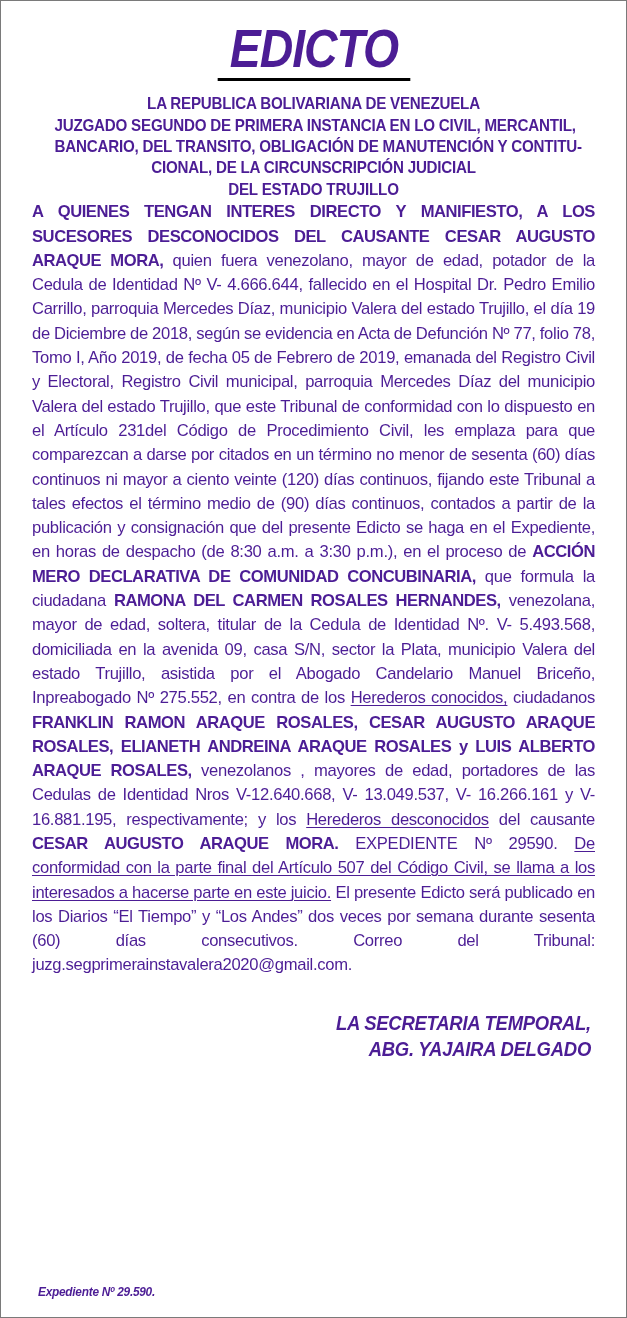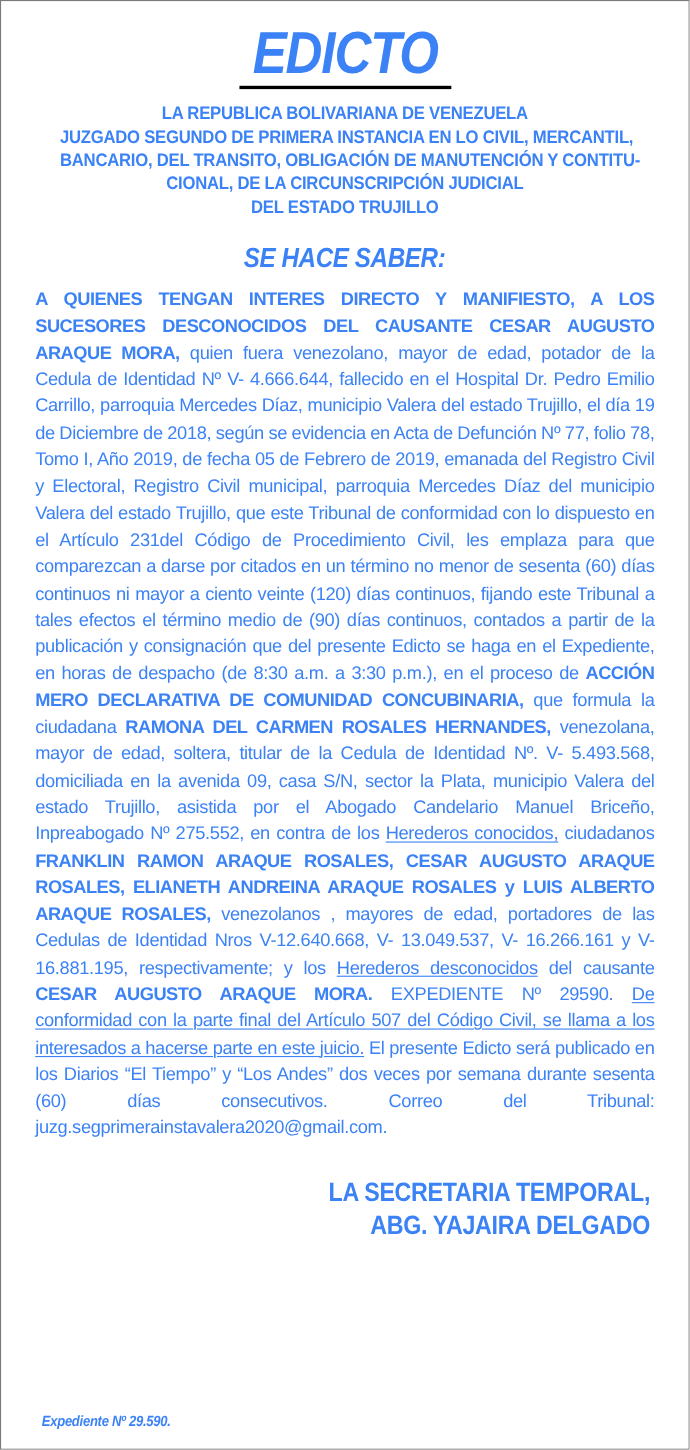--- a/index.html
+++ b/index.html
@@ -12,21 +12,21 @@
     font-family: "Liberation Sans", sans-serif;
   }
   .page {
     position: relative;
     width: 627px;
     height: 1318px;
     box-sizing: border-box;
     background: #ffffff;
     border: 1px solid #7a7a7a;
     overflow: hidden;
-    color: #3b82f6;
+    color: #4c1d95;
   }
   .inner {
     padding: 14px 31px 0 31px;
   }
 
   
   .title-wrap {
     text-align: center;
     margin-top: 6px;
   }
@@ -127,21 +127,22 @@
     width: 245px;
   }
   .sig-left .sl {
     display: block;
     transform: scaleX(0.88);
     transform-origin: center;
   }
   .sig-right {
     margin-top: 32px;
     font-weight: 700;
-    font-size: 24px;
+    font-style: italic;
+    font-size: 21px;
     line-height: 1.26;
     letter-spacing: -0.3px;
     text-align: right;
     padding-right: 4px;
   }
   .sig-right .sl {
     display: block;
     transform: scaleX(0.88);
     transform-origin: right center;
   }
@@ -173,23 +174,20 @@
     </div>
 
     <div class="header-block">
       <span class="hline">LA REPUBLICA BOLIVARIANA DE VENEZUELA</span>
       <span class="hline">JUZGADO SEGUNDO DE PRIMERA INSTANCIA EN LO CIVIL, MERCANTIL,</span>
       <span class="hline">BANCARIO, DEL TRANSITO, OBLIGACIÓN DE MANUTENCIÓN Y CONTITU-</span>
       <span class="hline">CIONAL, DE LA CIRCUNSCRIPCIÓN JUDICIAL</span>
       <span class="hline">DEL ESTADO TRUJILLO</span>
     </div>
 
-    <div class="sehacesaber">
-      <span>SE HACE SABER:</span>
-    </div>
 
     <div class="body-text">
       <p><b>A QUIENES TENGAN INTERES DIRECTO Y MANIFIESTO, A LOS SUCESORES DESCONOCIDOS DEL CAUSANTE CESAR AUGUSTO ARAQUE MORA,</b><span> quien fuera venezolano, mayor de edad, potador de la Cedula de Identidad Nº V- 4.666.644, fallecido en el Hospital Dr. Pedro Emilio Carrillo,  parroquia Mercedes Díaz, municipio Valera del estado Trujillo, el día 19 de Diciembre de 2018, según se evidencia en Acta de Defunción Nº 77, folio 78, Tomo I, Año 2019, de fecha 05 de Febrero de 2019, emanada del Registro Civil  y Electoral, Registro Civil municipal, parroquia Mercedes Díaz del municipio Valera del estado Trujillo, que este Tribunal de conformidad con lo dispuesto en el Artículo 231del Código de Procedimiento Civil, les emplaza para que comparezcan a darse por citados en un término no menor de sesenta (60) días continuos ni mayor a ciento veinte (120) días continuos, fijando este Tribunal a tales efectos el término medio de (90) días continuos, contados a partir de la publicación y consignación que del presente Edicto se haga en el Expediente, en horas de despacho (de 8:30 a.m. a 3:30 p.m.), en el proceso de </span><b>ACCIÓN MERO DECLARATIVA DE COMUNIDAD CONCUBINARIA,</b><span> que formula la ciudadana </span><b>RAMONA DEL CARMEN ROSALES HERNANDES,</b><span> venezolana, mayor de edad, soltera, titular de la Cedula de Identidad Nº. V- 5.493.568, domiciliada en la avenida 09, casa S/N, sector la Plata, municipio Valera del estado Trujillo,  asistida por el Abogado Candelario Manuel Briceño, Inpreabogado Nº 275.552, en contra de los </span><span class="u">Herederos conocidos,</span><span> ciudadanos </span><b>FRANKLIN RAMON ARAQUE ROSALES, CESAR AUGUSTO ARAQUE ROSALES, ELIANETH ANDREINA ARAQUE ROSALES y LUIS ALBERTO ARAQUE ROSALES,</b><span> venezolanos , mayores de edad, portadores de las Cedulas de Identidad Nros V-12.640.668, V- 13.049.537, V- 16.266.161 y V- 16.881.195, respectivamente; y los </span><span class="u">Herederos desconocidos</span><span> del causante </span><b>CESAR AUGUSTO ARAQUE MORA.</b><span> EXPEDIENTE Nº  29590. </span><span class="u">De conformidad con la parte final del Artículo 507 del Código Civil, se llama a los interesados a hacerse parte en este juicio.</span><span> El presente Edicto será publicado en los Diarios “El Tiempo” y “Los Andes” dos veces por semana durante sesenta (60) días consecutivos. Correo del Tribunal: juzg.segprimerainstavalera2020@gmail.com.</span></p>
     </div>
 
 
 
     <div class="sig-right">
       <span class="sl">LA SECRETARIA TEMPORAL,</span>
       <span class="sl">ABG. YAJAIRA DELGADO</span>

